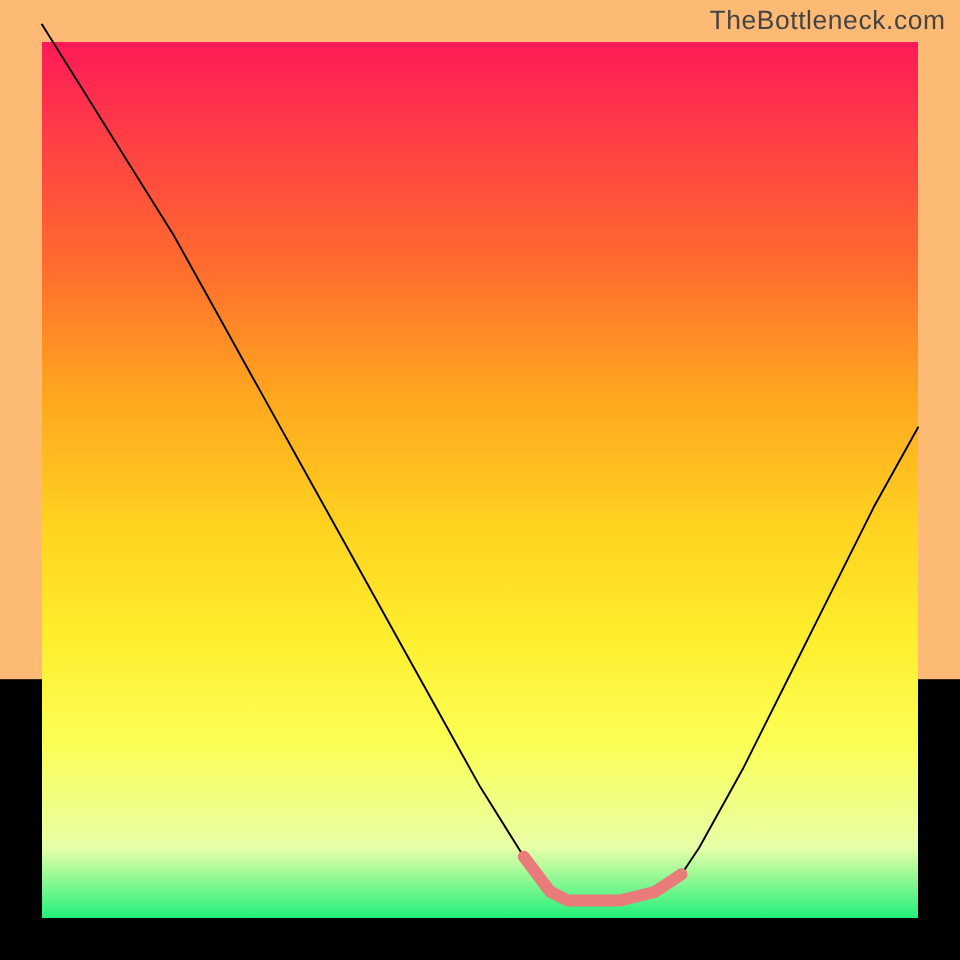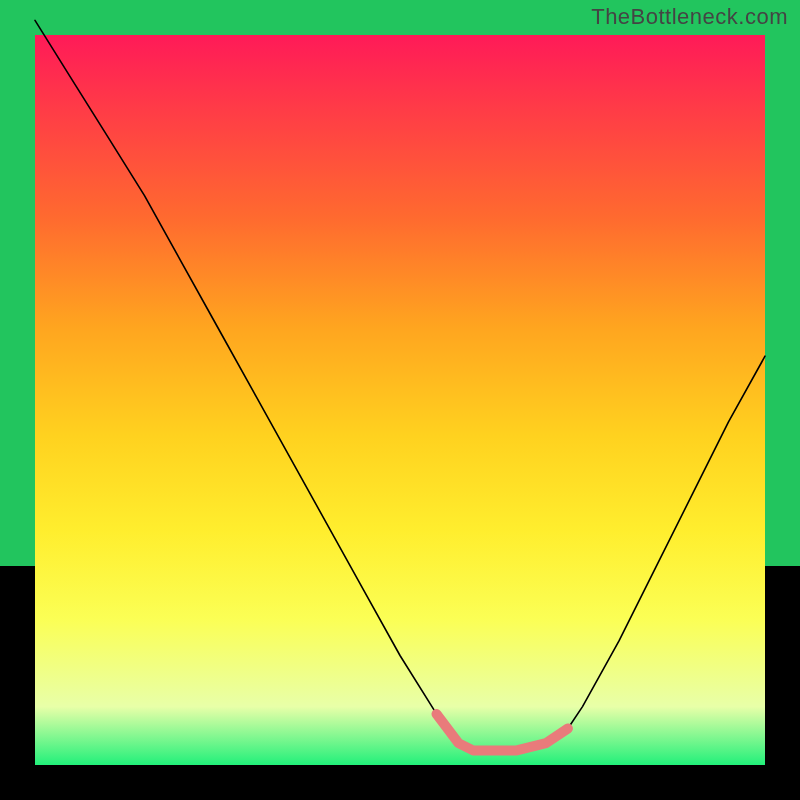--- a/index.html
+++ b/index.html
@@ -8,21 +8,21 @@
     width: 800px;
     height: 800px;
     background: #000;
     overflow: hidden;
     font-family: Arial, Helvetica, sans-serif;
   }
   .frame {
     position: relative;
     width: 800px;
     height: 566px;
-    background: #22c55e;
+    background: #fdba74;
   }
   .watermark {
     position: absolute;
     top: 4px;
     right: 12px;
     color: #444;
     font-size: 22px;
     font-weight: 500;
     letter-spacing: 0.5px;
     z-index: 2;

